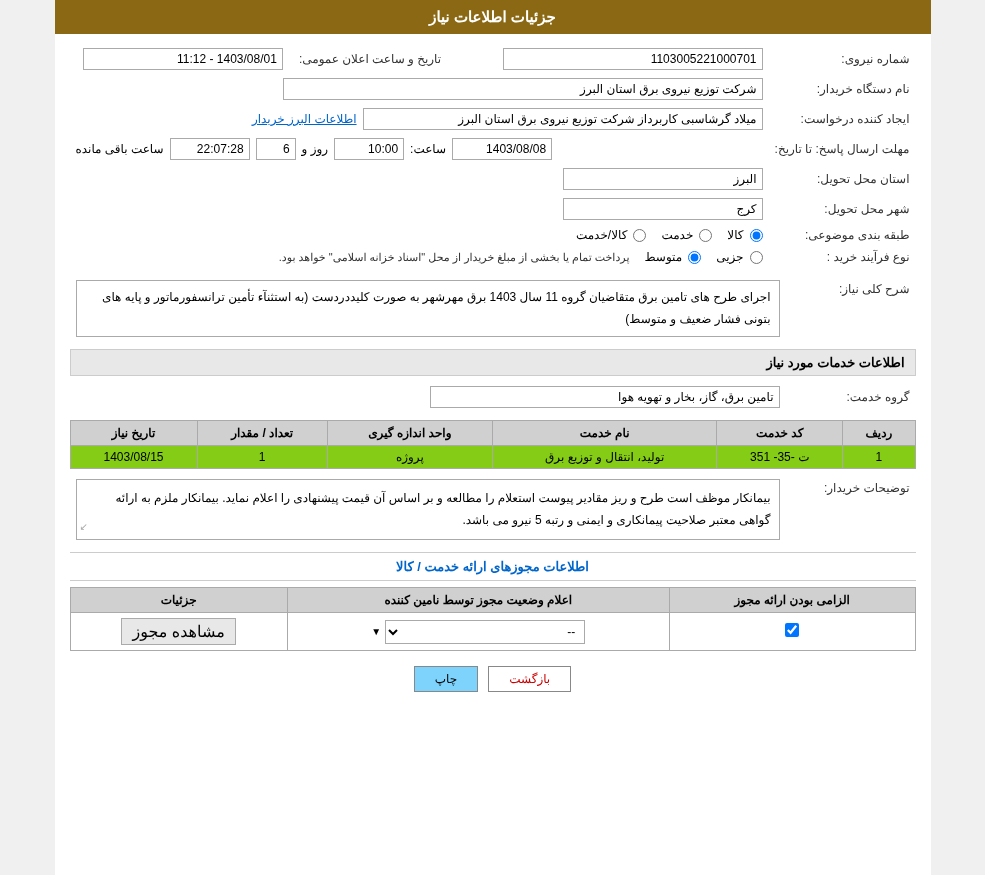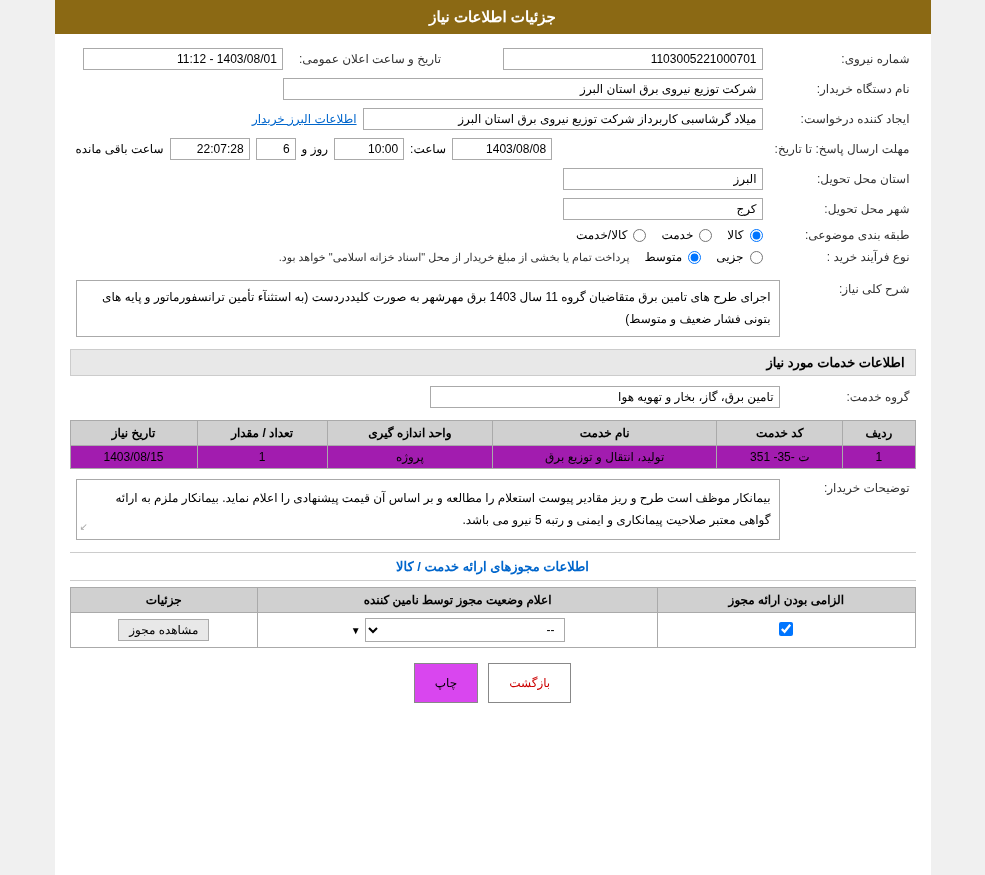--- a/index.html
+++ b/index.html
@@ -103,21 +103,21 @@
       background: #d0d0d0;
       border: 1px solid #aaa;
       padding: 5px 8px;
       text-align: center;
       font-weight: bold;
     }
     .services-table td {
       border: 1px solid #aaa;
       padding: 4px 8px;
       text-align: center;
-      background: #a21caf;
+      background: #84cc16;
     }
     .buyer-notes {
       border: 1px solid #aaa;
       padding: 8px;
       background: #fff;
       text-align: right;
       line-height: 1.8;
       font-size: 12px;
       direction: rtl;
       min-height: 60px;
@@ -159,33 +159,33 @@
       border: 1px solid #aaa;
       padding: 5px 8px;
       text-align: center;
       background: #fff;
     }
     .view-license-btn {
       border: 1px solid #aaa;
       background: #e8e8e8;
       padding: 3px 10px;
       cursor: pointer;
-      font-size: 12px;
+      font-size: 16px;
       font-family: Tahoma, Arial, sans-serif;
     }
     .footer-buttons {
       display: flex;
       justify-content: center;
       gap: 10px;
       padding: 15px 0;
     }
     .btn-print {
-      background: #d946ef;
+      background: #7dd3fc;
       border: 1px solid #888;
-      padding: 12px 20px;
+      padding: 5px 20px;
       font-size: 12px;
       font-family: Tahoma, Arial, sans-serif;
       cursor: pointer;
     }
     .btn-back {
       background: #fff;
       border: 1px solid #888;
       padding: 5px 20px;
       font-size: 12px;
       font-family: Tahoma, Arial, sans-serif;

